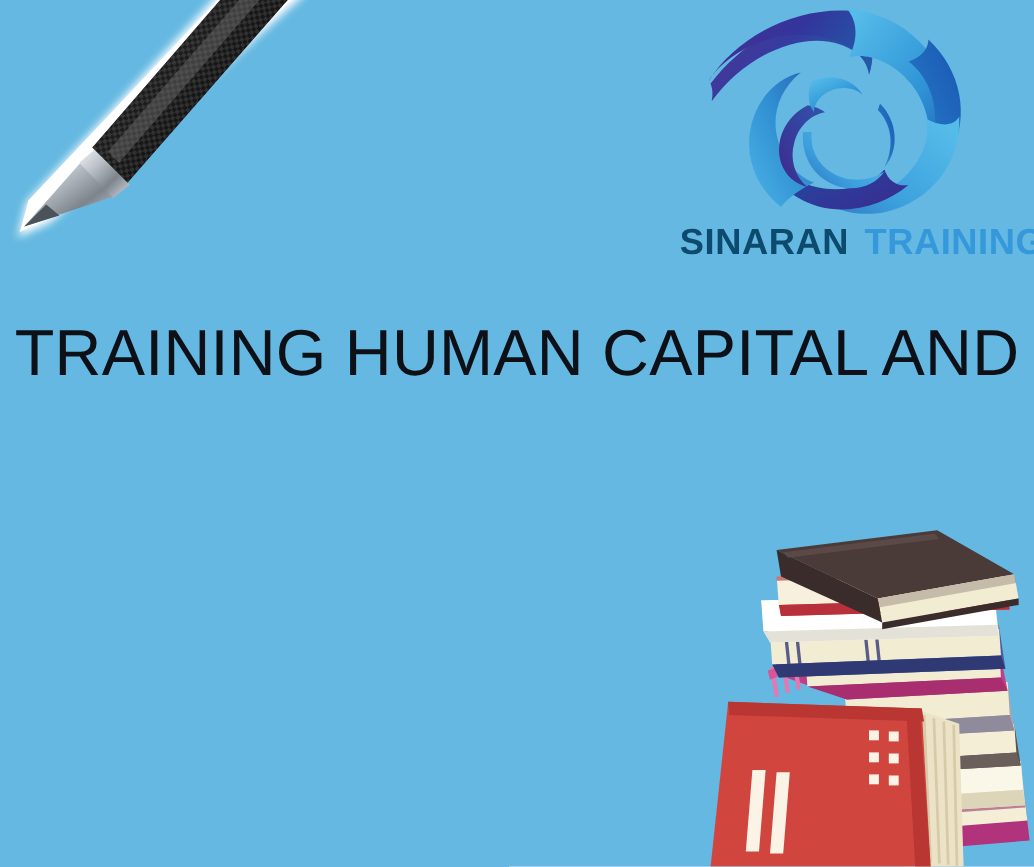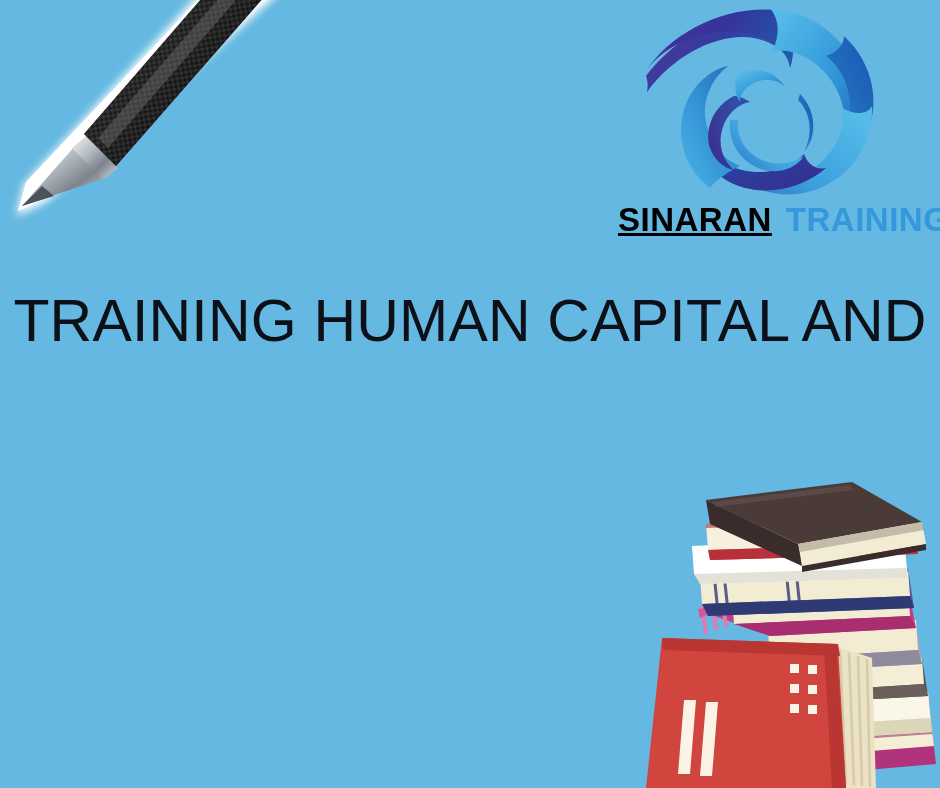--- a/index.html
+++ b/index.html
@@ -248,21 +248,21 @@
                  C 162 162, 146 164, 132 158
                  C 114 150, 106 134, 108 118 Z" fill="url(#bladeD)"></path>
 
         <path d="M 170 92
                  C 186 108, 188 134, 174 150
                  C 184 130, 180 110, 168 98 Z" fill="url(#bladeC)"></path>
       </g>
     </svg>
 
     <div id="logo-wordmark">
-      <span class="word-sinaran" style="color: #000000; text-decoration: underline;">SINARAN</span><span class="word-training" style="color: rgb(52, 152, 219);">TRAINING</span>
+      <span class="word-sinaran" style="color: #0c4a6e;">SINARAN</span><span class="word-training" style="color: rgb(52, 152, 219);">TRAINING</span>
     </div>
   </div>
 
   <div id="headline" style="color: rgb(13, 16, 23);">
     <span class="hl-line">TRAINING HUMAN CAPITAL AND</span>
   </div>
 
   <svg id="book-stack" viewBox="0 0 300 310" xmlns="http://www.w3.org/2000/svg">
 
     <g>

